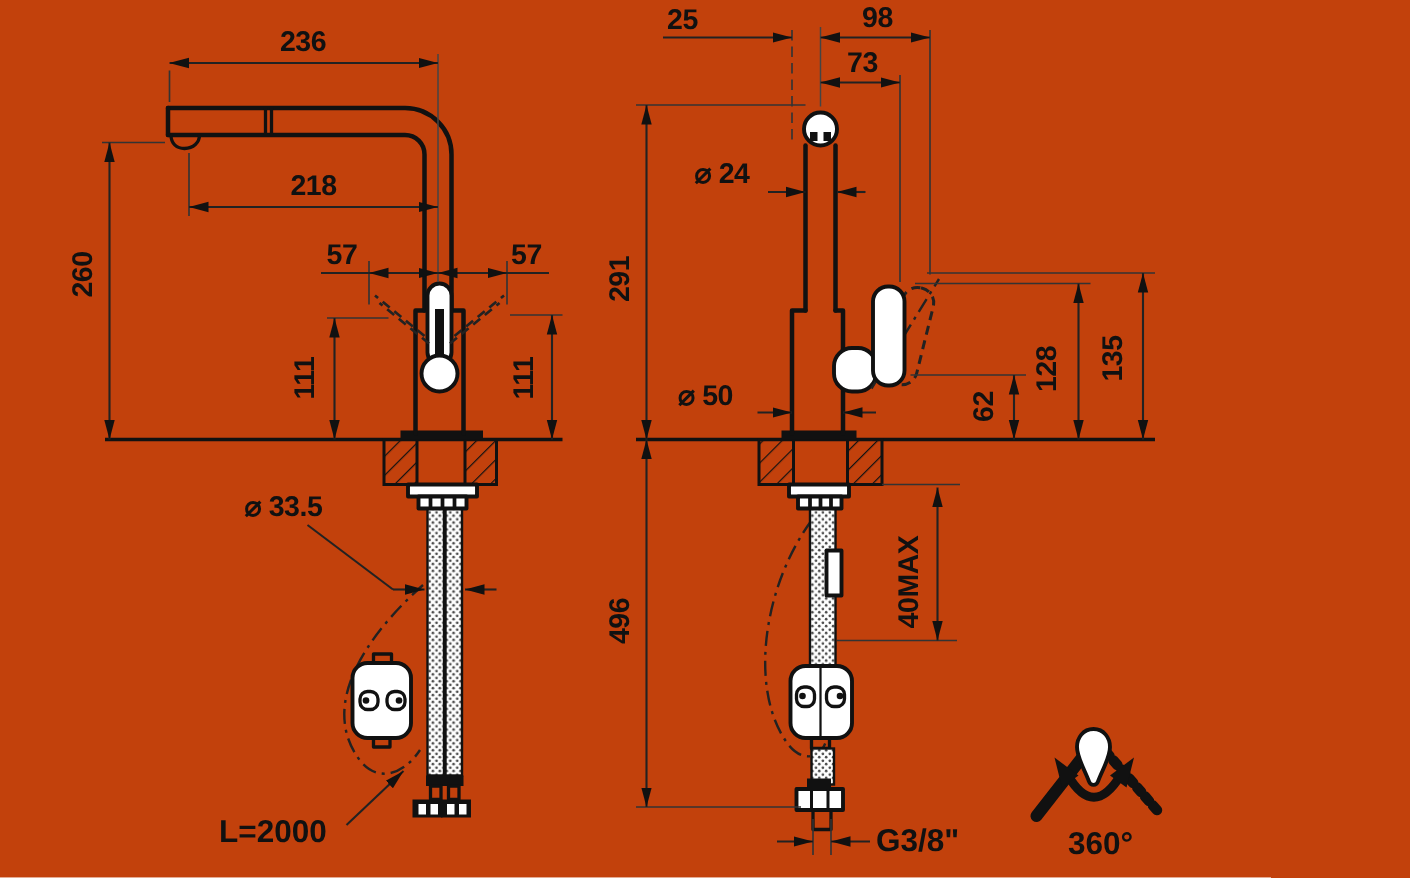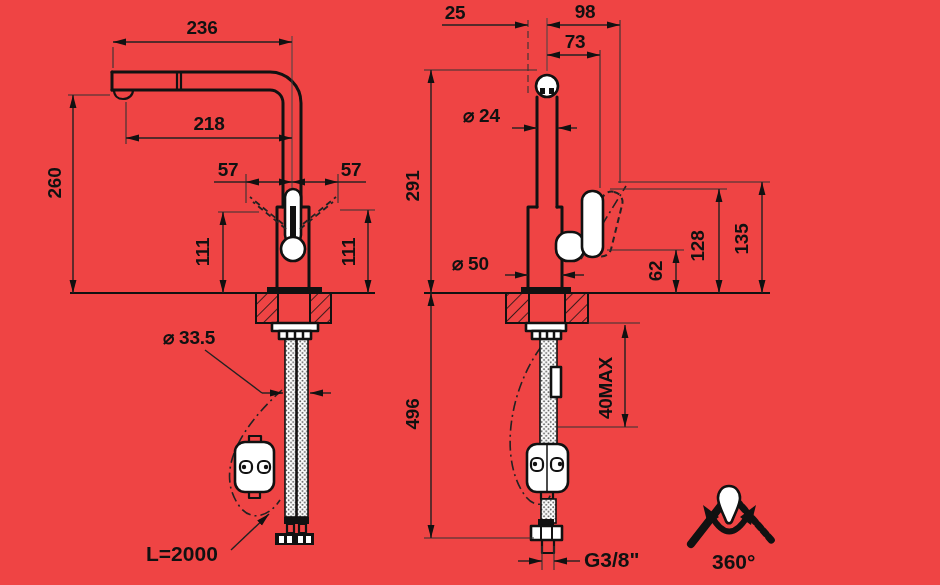--- a/index.html
+++ b/index.html
@@ -1,16 +1,16 @@
 <!DOCTYPE html>
 <html><head>
 <meta charset="utf-8">
 <style>
   html,body{margin:0;padding:0;background:#ffffff;}
-  .stage{width:940px;height:585px;position:relative;background:#ef4444;font-family:"Liberation Sans",sans-serif;}
+  .stage{width:940px;height:585px;position:relative;background:#c2410c;font-family:"Liberation Sans",sans-serif;}
   svg{display:block;}
   .obj{stroke:#111;stroke-width:3;fill:none;stroke-linecap:round;stroke-linejoin:round;}
   .obj2{stroke:#111;stroke-width:2.2;fill:none;stroke-linejoin:round;}
   .objw{stroke:#111;stroke-width:2.6;fill:#fff;stroke-linejoin:round;}
   .objf{fill:#111;stroke:none;}
   .dim{stroke:#222;stroke-width:1.4;fill:none;}
   .ext{stroke:#333;stroke-width:1.1;fill:none;}
   .extd{stroke:#333;stroke-width:1.1;fill:none;stroke-dasharray:7 4;}
   .cl{stroke:#444;stroke-width:1;fill:none;}
   .dash{stroke:#222;stroke-width:1.8;fill:none;stroke-dasharray:6 4;}

